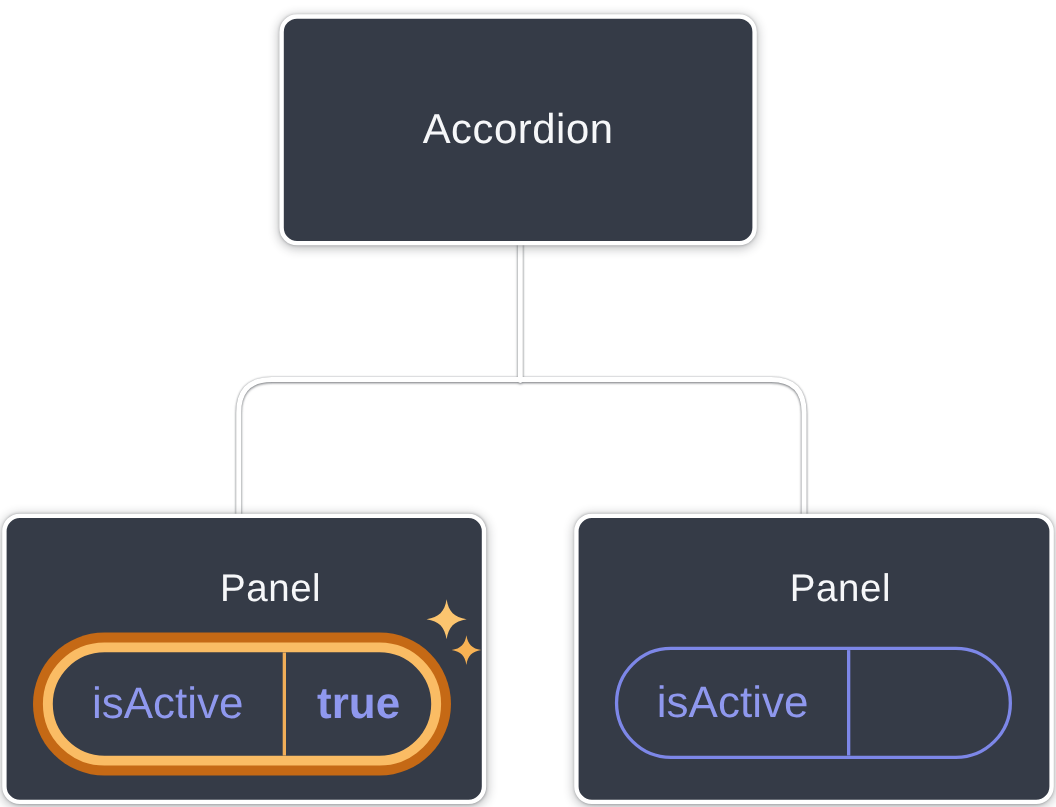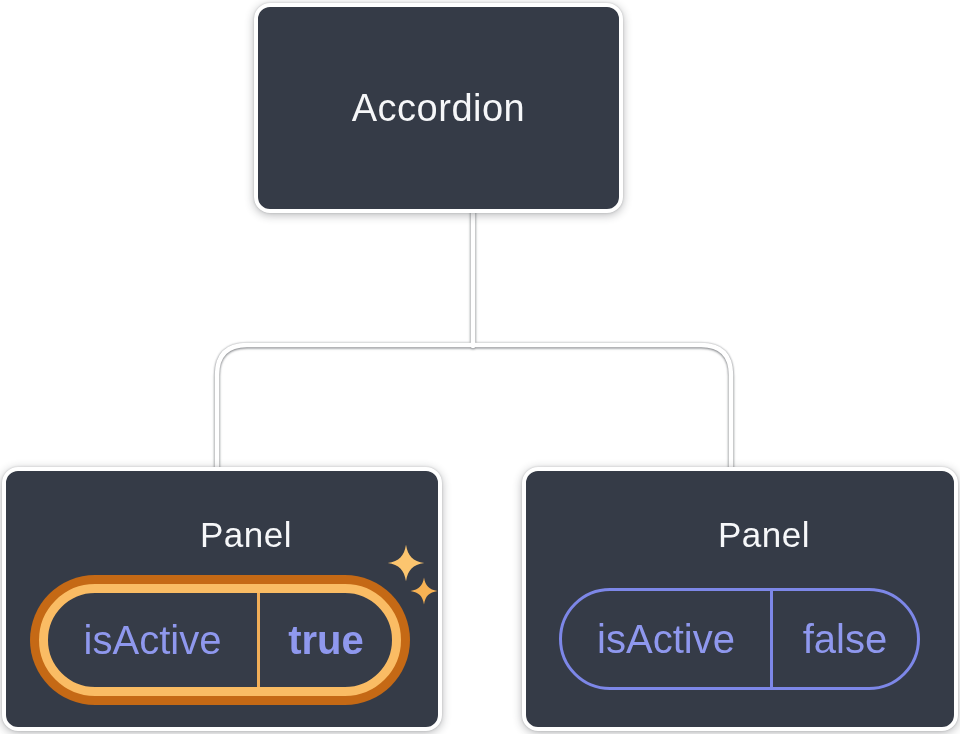--- a/index.html
+++ b/index.html
@@ -29,22 +29,22 @@
   
   .node {
     position: absolute;
     box-sizing: border-box;
     background: #353b47;
     border: 4px solid #ffffff;
     border-radius: 16px;
     box-shadow: 0 2px 10px rgba(35,39,47,.33), 0 0 2px rgba(35,39,47,.22);
   }
   .node-root {
-    left: 254px; top: 3px;
-    width: 369px; height: 210px;
+    left: 254px; top: 13px;
+    width: 434px; height: 210px;
     display: flex; align-items: center; justify-content: center;
   }
   .node-label {
     color: #f6f7f9;
     font-size: 38px;
     font-weight: 500;
     letter-spacing: .5px;
   }
   .panel-left  { left: 2px;   top: 467px; width: 440px; height: 264px; }
   .panel-right { left: 522px; top: 467px; width: 436px; height: 264px; }
@@ -133,17 +133,16 @@
       <path d="M50 2 C55 32 68 45 98 50 C68 55 55 68 50 98 C45 68 32 55 2 50 C32 45 45 32 50 2 Z" fill="#f7b254"></path>
     </svg>
   </div>
 
   <div class="node panel-right">
     <div class="panel-title">Panel</div>
 
     <div class="pill pill-plain">
       <div class="seg seg-key">isActive</div>
       <div class="divider divider-purple"></div>
-      <div class="seg seg-val">false</div>
     </div>
   </div>
 
 </div>
 
 </body></html>

